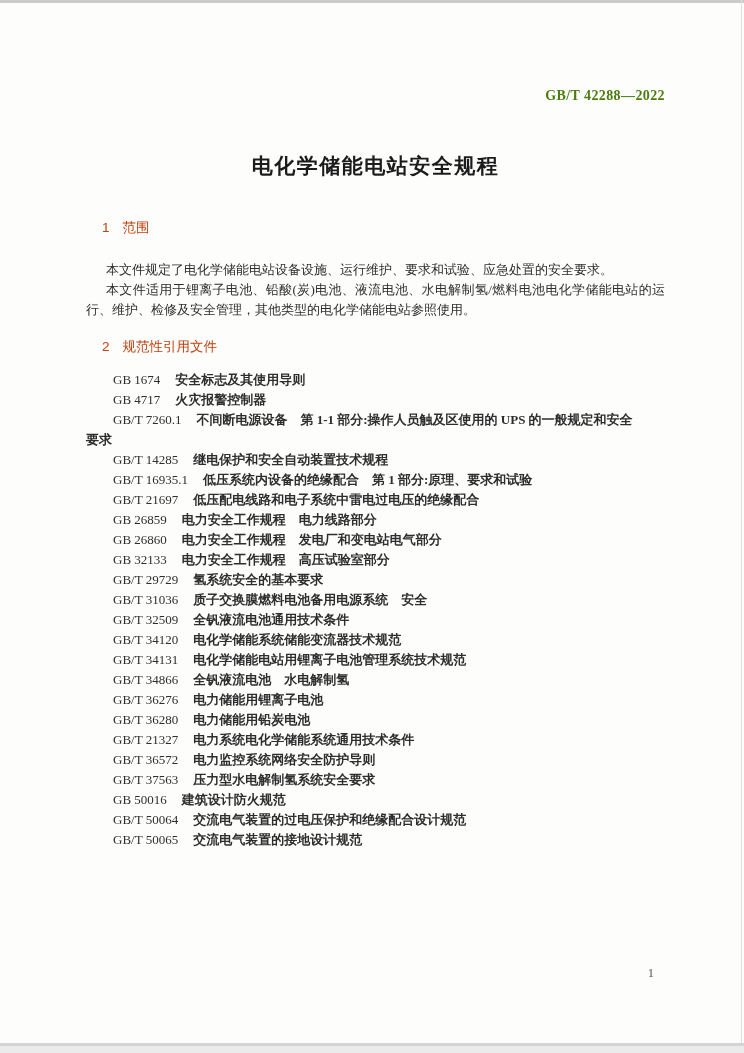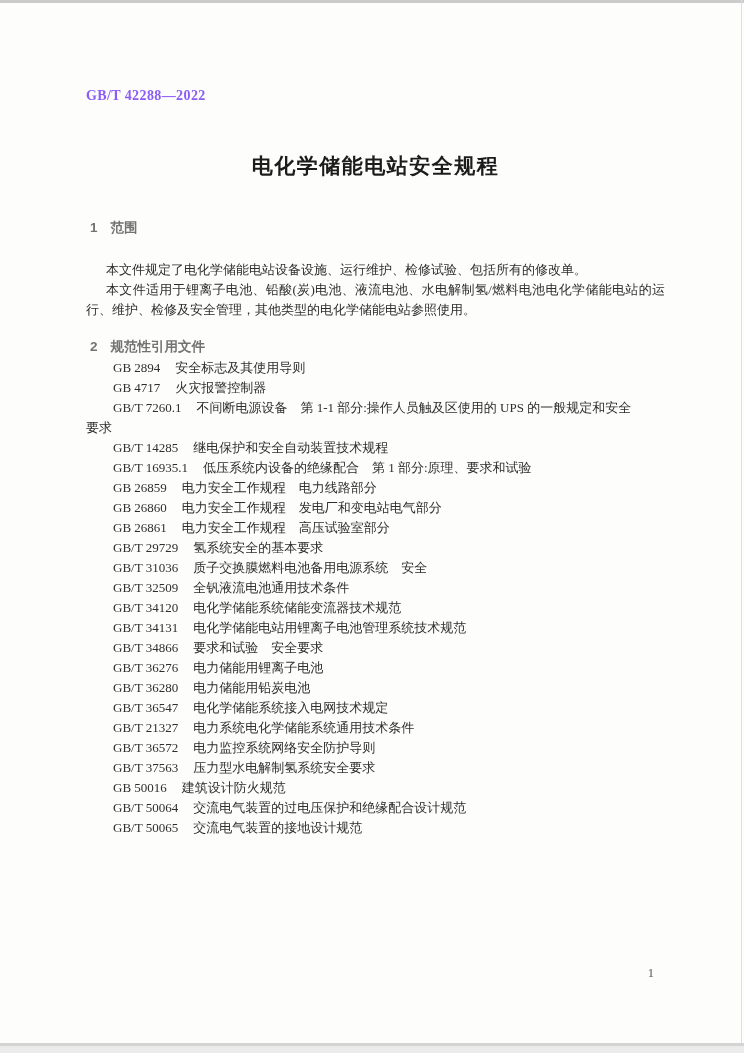--- a/index.html
+++ b/index.html
@@ -28,44 +28,45 @@
   .edge-right {
     position: absolute; top: 0; right: 2px; width: 1px; height: 100%;
     background: #dedede;
   }
   .content {
     position: relative;
     padding: 0 79px 0 86px;
   }
   .doc-number {
     padding-top: 88px;
+    text-align: right;
     font-family: "Liberation Serif", "DejaVu Serif", serif;
     font-weight: bold;
     font-size: 14px;
     line-height: 15px;
     letter-spacing: 0.4px;
-    color: #8b5cf6;
+    color: #4d7c0f;
   }
   .doc-title {
     margin: 50px 0 0 0;
     text-align: center;
     font-family: Liberation Serif, serif;
     font-weight: bold;
     font-size: 21px;
     line-height: 27px;
     letter-spacing: 1.5px;
     color: #1c1c1c;
   }
   .sec-heading {
     font-family: "Liberation Sans", "DejaVu Sans", sans-serif;
-    font-weight: bold;
+    font-weight: normal;
     font-size: 13.5px;
     line-height: 15px;
-    color: #737373;
-    margin: 4px;
+    color: #c2410c;
+    margin: 16px;
   }
   .sec-heading .sec-num { margin-right: 13px; }
   #sec1-heading { margin-top: 40px; }
   #sec2-heading { margin-top: 19px; }
   .paras { margin-top: 25px; }
   #sec2-paras { margin-top: 23px; }
   .body-para {
     margin: 0;
     font-size: 13px;
     line-height: 20px;
@@ -78,20 +79,21 @@
     margin: 0;
     font-size: 13px;
     line-height: 20px;
     text-indent: 27px;
     color: #2e2e2e;
   }
   .ref-code { white-space: nowrap; }
   .ref-title {
     margin-left: 15px;
     white-space: pre-wrap;
+    font-weight: bold;
   }
   .page-footer {
     position: absolute;
     top: 966px;
     right: 90px;
     font-size: 12.5px;
     line-height: 15px;
     color: #555555;
   }
 </style>
@@ -106,48 +108,48 @@
   <div class="content">
     <div class="doc-number">GB/T 42288—2022</div>
 
     <h1 class="doc-title">电化学储能电站安全规程</h1>
 
     <section>
       <h2 class="sec-heading" id="sec1-heading">
         <span class="sec-num">1</span><span>范围</span>
       </h2>
       <div class="paras" id="sec1-paras">
-          <p class="body-para">本文件规定了电化学储能电站设备设施、运行维护、检修试验、包括所有的修改单。</p>
+          <p class="body-para">本文件规定了电化学储能电站设备设施、运行维护、要求和试验、应急处置的安全要求。</p>
           <p class="body-para">本文件适用于锂离子电池、铅酸(炭)电池、液流电池、水电解制氢/燃料电池电化学储能电站的运行、维护、检修及安全管理，其他类型的电化学储能电站参照使用。</p>
         </div>
     </section>
 
     <section>
       <h2 class="sec-heading" id="sec2-heading">
         <span class="sec-num">2</span><span>规范性引用文件</span>
       </h2>
       <div class="refs" id="ref-list">
-          <p class="ref-item"><span class="ref-code">GB 2894</span><span class="ref-title">安全标志及其使用导则</span></p>
+          <p class="ref-item"><span class="ref-code">GB 1674</span><span class="ref-title">安全标志及其使用导则</span></p>
           <p class="ref-item"><span class="ref-code">GB 4717</span><span class="ref-title">火灾报警控制器</span></p>
           <p class="ref-item"><span class="ref-code">GB/T 7260.1</span><span class="ref-title">不间断电源设备　第 1-1 部分:操作人员触及区使用的 UPS 的一般规定和安全
 要求</span></p>
           <p class="ref-item"><span class="ref-code">GB/T 14285</span><span class="ref-title">继电保护和安全自动装置技术规程</span></p>
           <p class="ref-item"><span class="ref-code">GB/T 16935.1</span><span class="ref-title">低压系统内设备的绝缘配合　第 1 部分:原理、要求和试验</span></p>
+          <p class="ref-item"><span class="ref-code">GB/T 21697</span><span class="ref-title">低压配电线路和电子系统中雷电过电压的绝缘配合</span></p>
           <p class="ref-item"><span class="ref-code">GB 26859</span><span class="ref-title">电力安全工作规程　电力线路部分</span></p>
           <p class="ref-item"><span class="ref-code">GB 26860</span><span class="ref-title">电力安全工作规程　发电厂和变电站电气部分</span></p>
-          <p class="ref-item"><span class="ref-code">GB 26861</span><span class="ref-title">电力安全工作规程　高压试验室部分</span></p>
+          <p class="ref-item"><span class="ref-code">GB 32133</span><span class="ref-title">电力安全工作规程　高压试验室部分</span></p>
           <p class="ref-item"><span class="ref-code">GB/T 29729</span><span class="ref-title">氢系统安全的基本要求</span></p>
           <p class="ref-item"><span class="ref-code">GB/T 31036</span><span class="ref-title">质子交换膜燃料电池备用电源系统　安全</span></p>
           <p class="ref-item"><span class="ref-code">GB/T 32509</span><span class="ref-title">全钒液流电池通用技术条件</span></p>
           <p class="ref-item"><span class="ref-code">GB/T 34120</span><span class="ref-title">电化学储能系统储能变流器技术规范</span></p>
           <p class="ref-item"><span class="ref-code">GB/T 34131</span><span class="ref-title">电化学储能电站用锂离子电池管理系统技术规范</span></p>
-          <p class="ref-item"><span class="ref-code">GB/T 34866</span><span class="ref-title">要求和试验　安全要求</span></p>
+          <p class="ref-item"><span class="ref-code">GB/T 34866</span><span class="ref-title">全钒液流电池　水电解制氢</span></p>
           <p class="ref-item"><span class="ref-code">GB/T 36276</span><span class="ref-title">电力储能用锂离子电池</span></p>
           <p class="ref-item"><span class="ref-code">GB/T 36280</span><span class="ref-title">电力储能用铅炭电池</span></p>
-          <p class="ref-item"><span class="ref-code">GB/T 36547</span><span class="ref-title">电化学储能系统接入电网技术规定</span></p>
           <p class="ref-item"><span class="ref-code">GB/T 21327</span><span class="ref-title">电力系统电化学储能系统通用技术条件</span></p>
           <p class="ref-item"><span class="ref-code">GB/T 36572</span><span class="ref-title">电力监控系统网络安全防护导则</span></p>
           <p class="ref-item"><span class="ref-code">GB/T 37563</span><span class="ref-title">压力型水电解制氢系统安全要求</span></p>
           <p class="ref-item"><span class="ref-code">GB 50016</span><span class="ref-title">建筑设计防火规范</span></p>
           <p class="ref-item"><span class="ref-code">GB/T 50064</span><span class="ref-title">交流电气装置的过电压保护和绝缘配合设计规范</span></p>
           <p class="ref-item"><span class="ref-code">GB/T 50065</span><span class="ref-title">交流电气装置的接地设计规范</span></p>
         </div>
     </section>
   </div>
 

